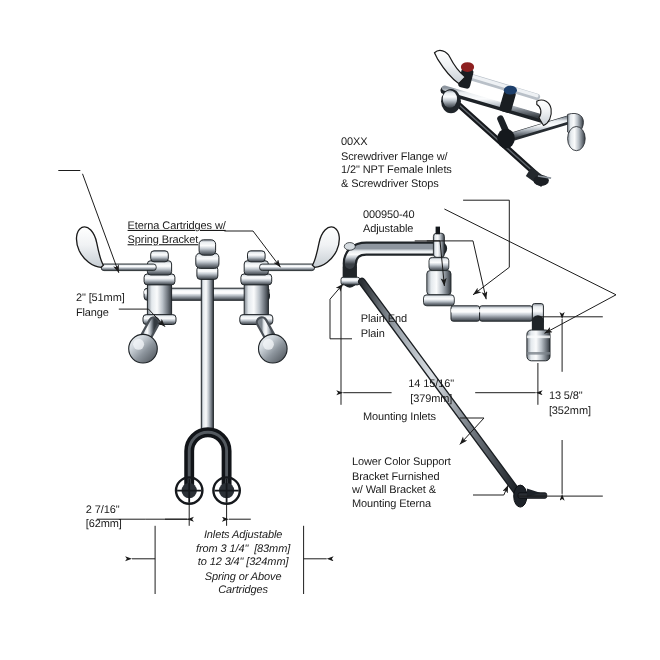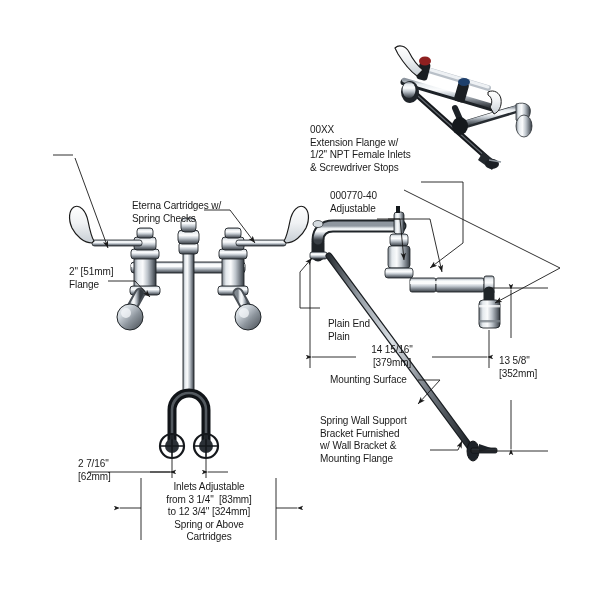--- a/index.html
+++ b/index.html
@@ -293,35 +293,35 @@
       <path d="M377,219 L400,219 L404,260" marker-end="url(#arrHead)"></path>
       <path d="M388,219 L430,219 L442,272" marker-end="url(#arrHead)"></path>
       <path d="M404,190 L560,268 L495,303" marker-end="url(#arrHead)"></path>
       <path d="M320,308 L300,308 L300,272 L312,258" marker-end="url(#arrHead)"></path>
       <path d="M418,380 L440,380 L418,404" marker-end="url(#arrHead)"></path>
       <path d="M430,450 L458,450 L462,441" marker-end="url(#arrHead)"></path>
     </g>
   </svg>
 
 
-  <div class="lbl" style="left:132px; top:200px;"><span>Eterna Cartridges w/</span><br><span>Spring Checks</span></div>
+  <div class="lbl" style="left:116px; top:200px;text-decoration:underline;"><span>Eterna Cartridges w/</span><br><span>Spring Bracket</span></div>
 
   <div class="lbl" style="left:69px; top:266px;"><span>2" [51mm]</span><br><span>Flange</span></div>
 
-  <div class="lbl" style="left:310px; top:124px;"><span>00XX</span><br><span>Extension Flange w/</span><br><span>1/2" NPT Female Inlets</span><br><span>&amp; Screwdriver Stops</span></div>
-
-  <div class="lbl" style="left:330px; top:190px;"><span>000770-40</span><br><span>Adjustable</span></div>
-
-  <div class="lbl" style="left:328px; top:318px;"><span>Plain End</span><br><span>Plain</span></div>
-
-  <div class="lbl" style="left:330px; top:374px;"><span>Mounting Surface</span></div>
-
-  <div class="lbl" style="left:320px; top:415px;"><span>Spring Wall Support</span><br><span>Bracket Furnished</span><br><span>w/ Wall Bracket &amp;</span><br><span>Mounting Flange</span></div>
+  <div class="lbl" style="left:310px; top:124px;"><span>00XX</span><br><span>Screwdriver Flange w/</span><br><span>1/2" NPT Female Inlets</span><br><span>&amp; Screwdriver Stops</span></div>
+
+  <div class="lbl" style="left:330px; top:190px;"><span>000950-40</span><br><span>Adjustable</span></div>
+
+  <div class="lbl" style="left:328px; top:285px;"><span>Plain End</span><br><span>Plain</span></div>
+
+  <div class="lbl" style="left:330px; top:374px;"><span>Mounting Inlets</span></div>
+
+  <div class="lbl" style="left:320px; top:415px;"><span>Lower Color Support</span><br><span>Bracket Furnished</span><br><span>w/ Wall Bracket &amp;</span><br><span>Mounting Eterna</span></div>
 
   <div class="lbl center" style="left:348px; top:344px; width:88px;"><span>14 15/16"</span><br><span>[379mm]</span></div>
 
   <div class="lbl" style="left:499px; top:355px;"><span>13 5/8"</span><br><span>[352mm]</span></div>
 
   <div class="lbl" style="left:78px; top:458px;"><span>2 7/16"</span><br><span>[62mm]</span></div>
 
-  <div class="lbl center" style="left:133px; top:481px; width:152px;"><span>Inlets Adjustable</span><br><span>from 3 1/4"  [83mm]</span><br><span>to 12 3/4" [324mm]</span><br><span>Spring or Above</span><br><span>Cartridges</span></div>
+  <div class="lbl center" style="left:145px; top:481px; width:152px;font-style:italic;"><span>Inlets Adjustable</span><br><span>from 3 1/4"  [83mm]</span><br><span>to 12 3/4" [324mm]</span><br><span>Spring or Above</span><br><span>Cartridges</span></div>
 
 </div>
 
 </body></html>

